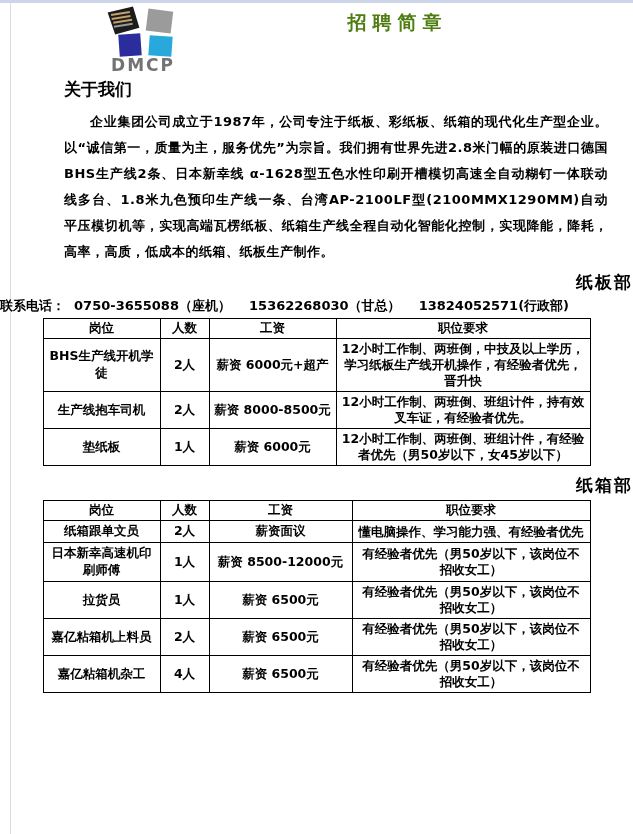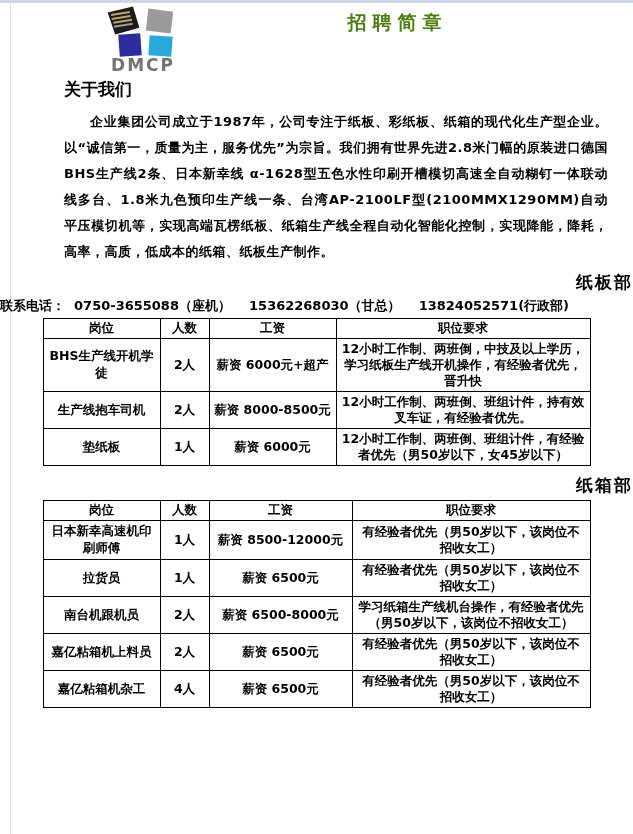--- a/index.html
+++ b/index.html
@@ -120,36 +120,36 @@
       <thead>
         <tr>
           <th>岗位</th>
           <th>人数</th>
           <th>工资</th>
           <th>职位要求</th>
         </tr>
       </thead>
       <tbody>
         <tr>
+          <td class="col0">纸箱跟单文员</td>
+          <td class="col1">2人</td>
+          <td class="col2">薪资面议</td>
+          <td class="col3">懂电脑操作、学习能力强、有经验者优先</td>
+        </tr>
+        <tr>
           <td class="col0">日本新幸高速机印刷师傅</td>
           <td class="col1">1人</td>
           <td class="col2">薪资 8500-12000元</td>
           <td class="col3">有经验者优先（男50岁以下，该岗位不招收女工）</td>
         </tr>
         <tr>
           <td class="col0">拉货员</td>
           <td class="col1">1人</td>
           <td class="col2">薪资 6500元</td>
           <td class="col3">有经验者优先（男50岁以下，该岗位不招收女工）</td>
-        </tr>
-        <tr>
-          <td class="col0">南台机跟机员</td>
-          <td class="col1">2人</td>
-          <td class="col2">薪资 6500-8000元</td>
-          <td class="col3">学习纸箱生产线机台操作，有经验者优先（男50岁以下，该岗位不招收女工）</td>
         </tr>
         <tr>
           <td class="col0">嘉亿粘箱机上料员</td>
           <td class="col1">2人</td>
           <td class="col2">薪资 6500元</td>
           <td class="col3">有经验者优先（男50岁以下，该岗位不招收女工）</td>
         </tr>
         <tr>
           <td class="col0">嘉亿粘箱机杂工</td>
           <td class="col1">4人</td>

